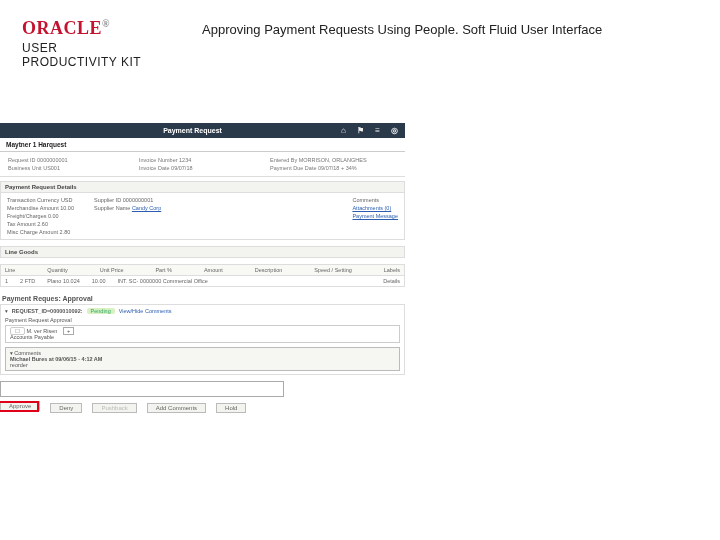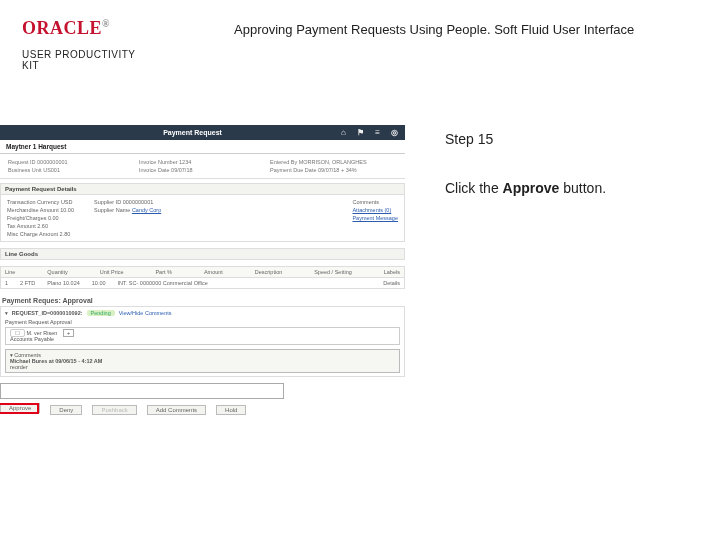--- a/index.html
+++ b/index.html
@@ -11,27 +11,26 @@
     font-size: 12px;
     color: #222;
     position: relative;
     overflow: hidden;
   }
   
   .header {
     display: flex;
     align-items: flex-start;
     padding: 18px 18px 6px 22px;
-    gap: 32px;
   }
   .logo-block { width: 130px; }
   .oracle-word { font-family: "Times New Roman", serif; font-weight: 600; font-size: 18px; letter-spacing: .5px; }
   .oracle-red { color: #c4122f; }
   .oracle-reg { color:#888; font-size:10px; vertical-align: super; }
-  .upk { font-size: 10px; letter-spacing: 0.5px; margin-top:10px; color:#222;}
+  .upk { font-size: 12px; letter-spacing: 0.5px; margin-top:2px; color:#222;}
   .doc-title {
     flex: 1;
     font-size: 13px;
     font-weight: 400;
     padding-top: 4px;
     padding-left: 50px;
   }
 
   
   .main {
@@ -246,19 +245,13 @@
           <span class="highlight-approve" style="left:-3px;top:-2px;"></span>
         </span>
         <span class="btn">Deny</span>
         <span class="btn muted">Pushback</span>
         <span class="btn">Add Comments</span>
         <span class="btn">Hold</span>
       </div>
     </div>
   </div>
 
-  <div class="instructions">
-    <div class="step-label">Step 15</div>
-    <div>
-      <span>Click the </span><b>Approve</b><span> button.</span>
-    </div>
-  </div>
 </div>
 
 </body></html>

